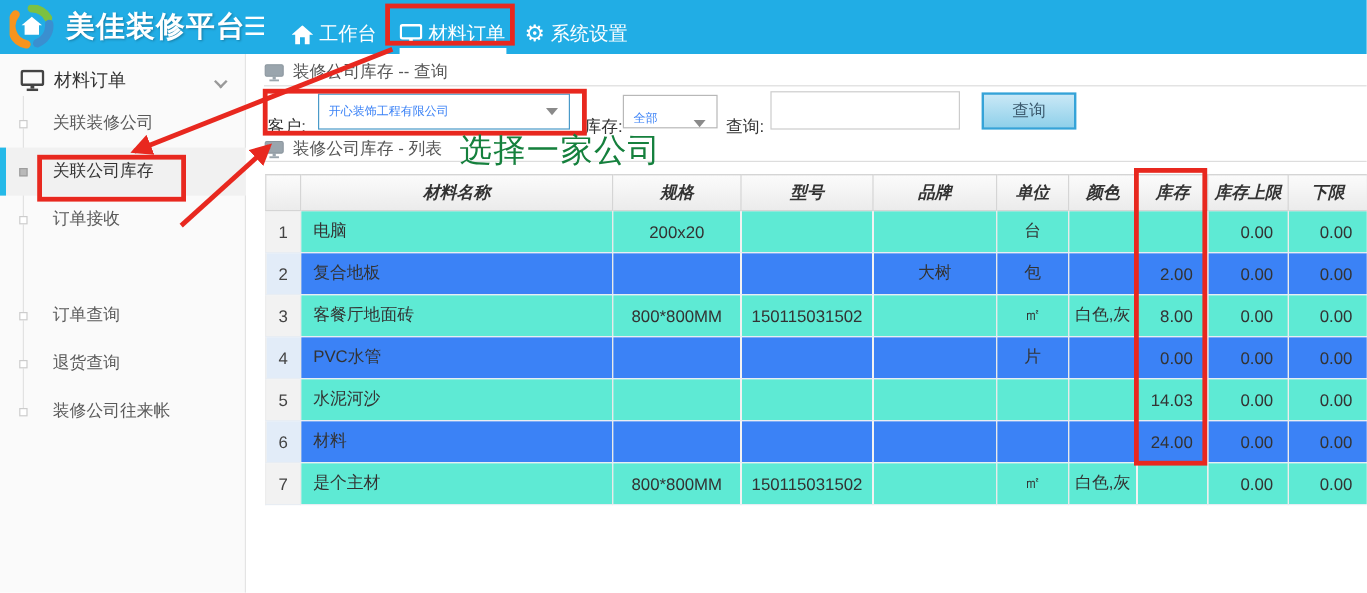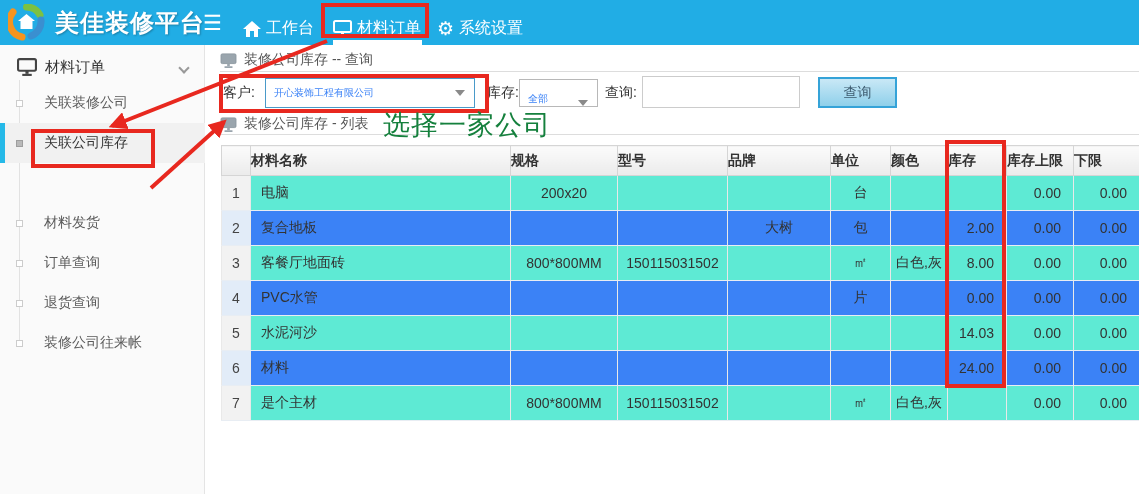--- a/index.html
+++ b/index.html
@@ -36,38 +36,38 @@
   .side-item.active::before { content:""; position:absolute; left:0; top:0; width:5px; height:40px; background:#25b9e8; }
   .side-item.active .bullet { background:#b9b9b9; border-color:#9e9e9e; }
   .side-item.active .lbl { color:#333; }
 
   
   .content { position:absolute; left:206px; top:45px; width:933px; height:449px; background:#fff; }
   .sec-icon { position:absolute; left:14px; width:17px; height:15px; }
   .sec-title { position:absolute; left:38px; font-size:14px; color:#555; }
   .divider { position:absolute; left:14px; right:0; height:1px; background:#ddd; }
 
-  .flt-label { position:absolute; font-size:14px; color:#333; top:39px; }
+  .flt-label { position:absolute; font-size:14px; color:#333; top:52px; }
   .select { position:absolute; background:#fff; display:flex; align-items:center; cursor:pointer; }
   .select .stext { flex:1; padding-left:8px; font-size:10px; color:#3b82f6; white-space:nowrap; overflow:hidden; }
   .select .sarrow { width:0; height:0; margin-right:9px; border-left:5px solid transparent;
                     border-right:5px solid transparent; border-top:6px solid #8a8a8a; }
   .sel-customer { left:59px; top:33px; width:210px; height:30px; border:1px solid #4a9ac9; }
   .sel-stock    { left:313px; top:34px; width:79px; height:28px; border:1px solid #b8b8b8;align-items:flex-end; }
   .flt-input { position:absolute; left:436px; top:31px; width:158px; height:32px;
                border:1px solid #ccc; font-size:14px; padding:0 6px; outline:none; }
   .btn-query { position:absolute; left:612px; top:32px; width:79px; height:31px;
                background:linear-gradient(#c9e8f6,#8fd0ea); border:2px solid #35a3d8;
                font-size:14px; color:#3c5a6e; cursor:pointer;
                font-family:"Liberation Sans", sans-serif; }
 
   
   .grid { position:absolute; left:15px; top:100px; width:918px; border-collapse:collapse; table-layout:fixed; }
   .grid th { height:30px; background:linear-gradient(#fbfbfb,#ebebeb); border:1px solid #d5d5d5;
-             font-size:14px; font-weight:bold; color:#333; text-align:left; }
+             font-size:14px; font-weight:bold; color:#333; text-align:center;font-style:italic; }
   .grid td { height:35px; border-right:1px solid #e9e9e9; border-bottom:1px solid #e8edf3;
              font-size:14px; color:#333; overflow:hidden; white-space:nowrap; }
   .grid tr.odd  td { background:#5eead4; }
   .grid tr.even td { background:#3b82f6; }
   .grid td.c-no   { text-align:center; color:#444; }
   .grid tr.odd  td.c-no { background:#f2f2f2; }
   .grid tr.even td.c-no { background:#e2ecf8; }
   .grid td.c-name { text-align:left; padding-left:10px; }
   .grid td.c-mid  { text-align:center; }
   .grid td.c-num  { text-align:right; padding-right:12px; }
@@ -136,23 +136,23 @@
     <div class="side-line"></div>
 
     <div class="side-item" style="top:38px">
       <span class="bullet"></span>
       <span class="lbl">关联装修公司</span>
     </div>
     <div class="side-item active" style="top:78px">
       <span class="bullet"></span>
       <span class="lbl">关联公司库存</span>
     </div>
-    <div class="side-item" style="top:158px">
-      <span class="bullet"></span>
-      <span class="lbl">材料发货</span>
+    <div class="side-item" style="top:118px">
+      <span class="bullet"></span>
+      <span class="lbl">订单接收</span>
     </div>
     <div class="side-item" style="top:198px">
       <span class="bullet"></span>
       <span class="lbl">订单查询</span>
     </div>
     <div class="side-item" style="top:238px">
       <span class="bullet"></span>
       <span class="lbl">退货查询</span>
     </div>
     <div class="side-item" style="top:278px">

